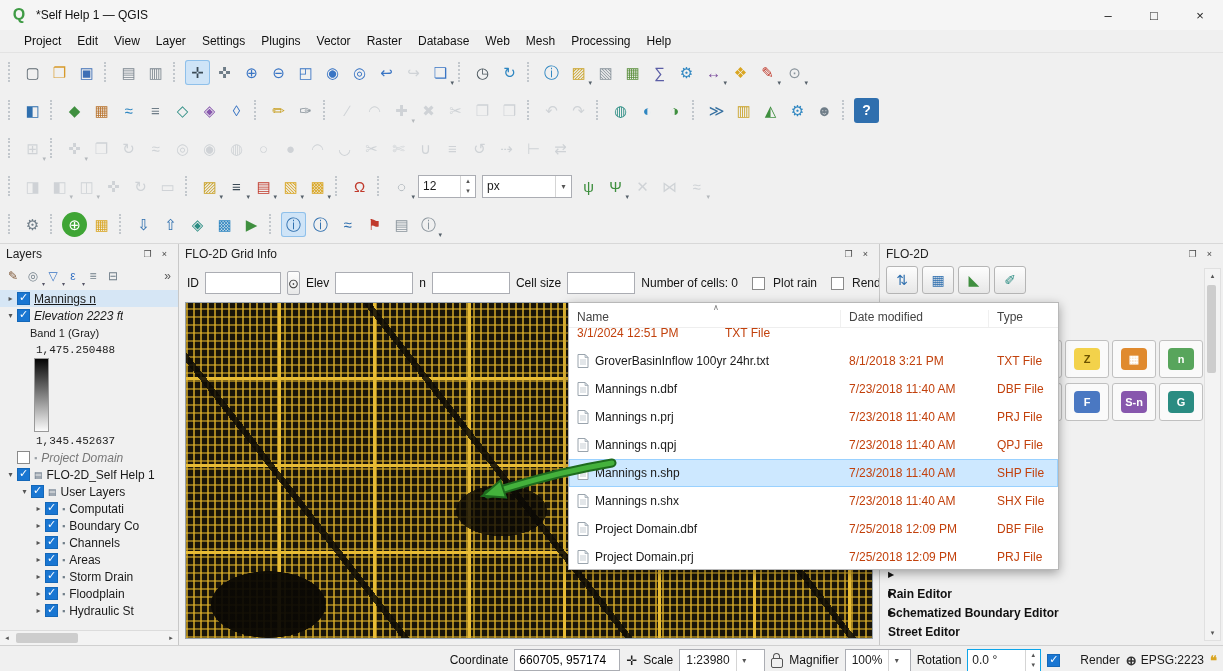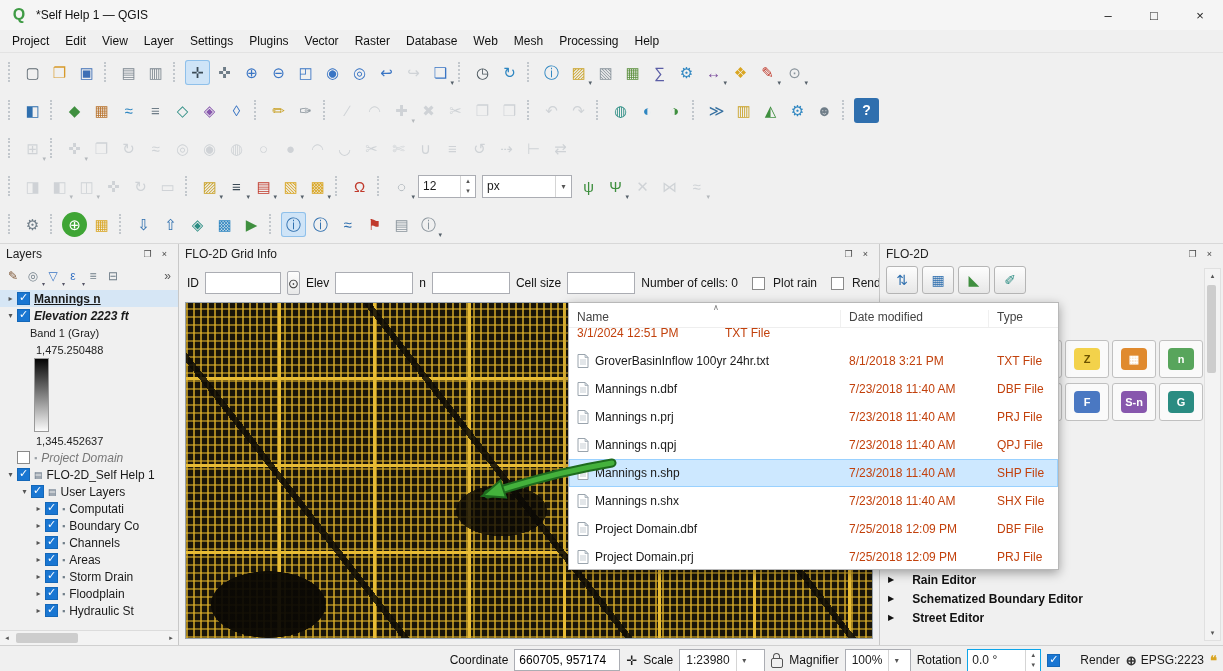--- a/index.html
+++ b/index.html
@@ -7,21 +7,21 @@
   #window{position:relative;width:1223px;height:671px;background:#f0f0f0;overflow:hidden;
     font-family:"Liberation Sans",sans-serif;font-size:12px;color:#1a1a1a;}
   
   .titlebar{height:30px;display:flex;align-items:center;background:#f5f5f5;}
   .qlogo{width:22px;height:22px;margin:0 6px 0 8px;display:flex;align-items:center;justify-content:center;
     font-weight:bold;font-size:16px;color:#3f9b45;}
   .tb-title{font-size:12px;color:#111;}
   .tb-sp{flex:1;}
   .winbtn{width:46px;height:30px;display:flex;align-items:center;justify-content:center;color:#222;font-size:13px;}
   
-  .menubar{height:22px;display:flex;align-items:center;background:#f0f0f0;padding-left:4px;border-bottom:1px solid #e3e3e3;}
+  .menubar{height:22px;display:flex;align-items:center;background:#f0f0f0;padding-left:16px;border-bottom:1px solid #e3e3e3;}
   .menu-item{padding:3px 8px;color:#111;}
   
   .tbrow{height:38px;display:flex;align-items:center;padding:0 4px;background:#f0f0f0;}
   .tbi{width:25px;height:25px;flex:none;display:flex;align-items:center;justify-content:center;position:relative;border-radius:3px;margin:0 1px;}
   .tbi .g{font-size:15px;line-height:1;}
   .tbi.sep{width:5px;height:20px;border-left:2px dotted #c2c7cc;border-radius:0;margin:0 4px;}
   .tbi.active{background:#cfe4f7;box-shadow:inset 0 0 0 1px #8fc0ea;}
   .tbi.dis{opacity:.38;}
   .tbi.blue-bg{background:#2f6fae;}
   .tbi.blue-bg .g{font-weight:bold;font-size:14px;}
@@ -55,30 +55,30 @@
   .trow{height:17px;display:flex;align-items:center;white-space:nowrap;overflow:hidden;padding-left:4px;}
   .trow.sel{background:#d6e6f5;}
   .exp{width:13px;flex:none;font-size:8px;color:#555;text-align:center;}
   .exp.open::before{content:"▾";}
   .exp.closed::before{content:"▸";}
   .cb{width:13px;height:13px;flex:none;border:1px solid #8a8a8a;background:#fff;margin-right:4px;position:relative;box-sizing:border-box;}
   .cb.on{background:#1976d2;border-color:#1467b8;}
   .cb.on::after{content:"✓";position:absolute;left:1px;top:-2px;color:#fff;font-size:11px;}
   .l-ic{font-size:9px;margin-right:4px;flex:none;}
   .lbl{overflow:hidden;text-overflow:clip;}
-  .lbl.b{font-weight:bold;}
+  .lbl.b{font-weight:normal;}
   .lbl.u{text-decoration:underline;}
   .lbl.i{font-style:italic;}
   .lbl.gray{color:#777;}
   .sm{font-size:11px;color:#222;}
   .ramp{width:13px;height:72px;margin-left:34px;border:1px solid #999;background:linear-gradient(#050505,#fbfbfb);}
   .ind1{padding-left:18px;}
   .ind2{padding-left:32px;}
   .ind3{padding-left:30px;}
-  .ind4{padding-left:36px;}
+  .ind4{padding-left:36px;font-family:Liberation Mono, monospace;}
   .hscroll{height:14px;display:flex;align-items:center;background:#f3f3f3;border-top:1px solid #dcdcdc;}
   .sb-btn{width:14px;height:14px;display:flex;align-items:center;justify-content:center;font-size:7px;color:#555;}
   .h-track{flex:1;height:100%;position:relative;}
   .h-thumb{position:absolute;left:2px;top:2px;width:62px;height:10px;background:#cdcdcd;border-radius:2px;}
   
   .center{width:700px;flex:none;display:flex;flex-direction:column;background:#f0f0f0;}
   .gi-form{height:38px;display:flex;align-items:center;gap:6px;padding:0 8px;white-space:nowrap;}
   .gi-lbl{color:#111;}
   .gi-input{height:20px;border:1px solid #abadb3;background:#fff;padding:0 3px;font-size:12px;font-family:"Liberation Sans",sans-serif;}
   .eye-btn{width:26px;height:22px;border:1px solid #abadb3;background:linear-gradient(#fdfdfd,#e8e8e8);border-radius:2px;display:flex;align-items:center;justify-content:center;font-size:13px;color:#333;}
@@ -96,21 +96,21 @@
       repeating-linear-gradient(0deg, rgba(210,168,40,.7) 0 2px, transparent 2px 8px);}
   
   .flo2d-panel{flex:1;position:relative;background:#f0f0f0;border-left:1px solid #c8c8c8;overflow:hidden;}
   .f-toolbar{position:absolute;left:6px;top:22px;display:flex;gap:4px;}
   .fbtn{width:30px;height:26px;border:1px solid #b5b5b5;border-radius:3px;background:linear-gradient(#fdfdfd,#e7e7e7);display:flex;align-items:center;justify-content:center;}
   .fbtn .g{font-size:14px;}
   .f-tools{position:absolute;left:138px;top:96px;display:grid;grid-template-columns:repeat(4,42px);gap:5px;}
   .ftool{width:42px;height:36px;border:1px solid #c0c0c0;border-radius:3px;background:#fafafa;display:flex;align-items:center;justify-content:center;}
   .ftool .chip{min-width:22px;height:22px;border-radius:4px;display:flex;align-items:center;justify-content:center;font-size:11px;font-weight:bold;padding:0 2px;}
   .f-sections{position:absolute;left:8px;top:326px;right:24px;}
-  .f-sec{height:19px;display:flex;align-items:center;gap:18px;}
+  .f-sec{height:19px;display:flex;align-items:flex-start;gap:8px;flex-direction:column;}
   .sec-arrow{font-size:8px;color:#111;}
   .sec-arrow::before{content:"▶";}
   .f-sec .s-lbl{font-weight:bold;font-size:12px;color:#111;}
   .vscroll{position:absolute;right:2px;top:24px;bottom:4px;width:15px;background:#f3f3f3;border:1px solid #e0e0e0;display:flex;flex-direction:column;align-items:center;}
   .v-track{flex:1;width:100%;position:relative;}
   .v-thumb{position:absolute;top:2px;left:2px;width:9px;height:88px;background:#cdcdcd;border-radius:2px;}
   
   .fdialog{position:absolute;left:568px;top:302px;width:489px;height:266px;background:#fff;border:1px solid #b8b8b8;
     box-shadow:0 3px 10px rgba(0,0,0,.35);z-index:50;overflow:hidden;}
   .fd-head{position:relative;z-index:2;background:#fff;height:24px;display:flex;align-items:flex-end;border-bottom:1px solid #eee;color:#444;}

